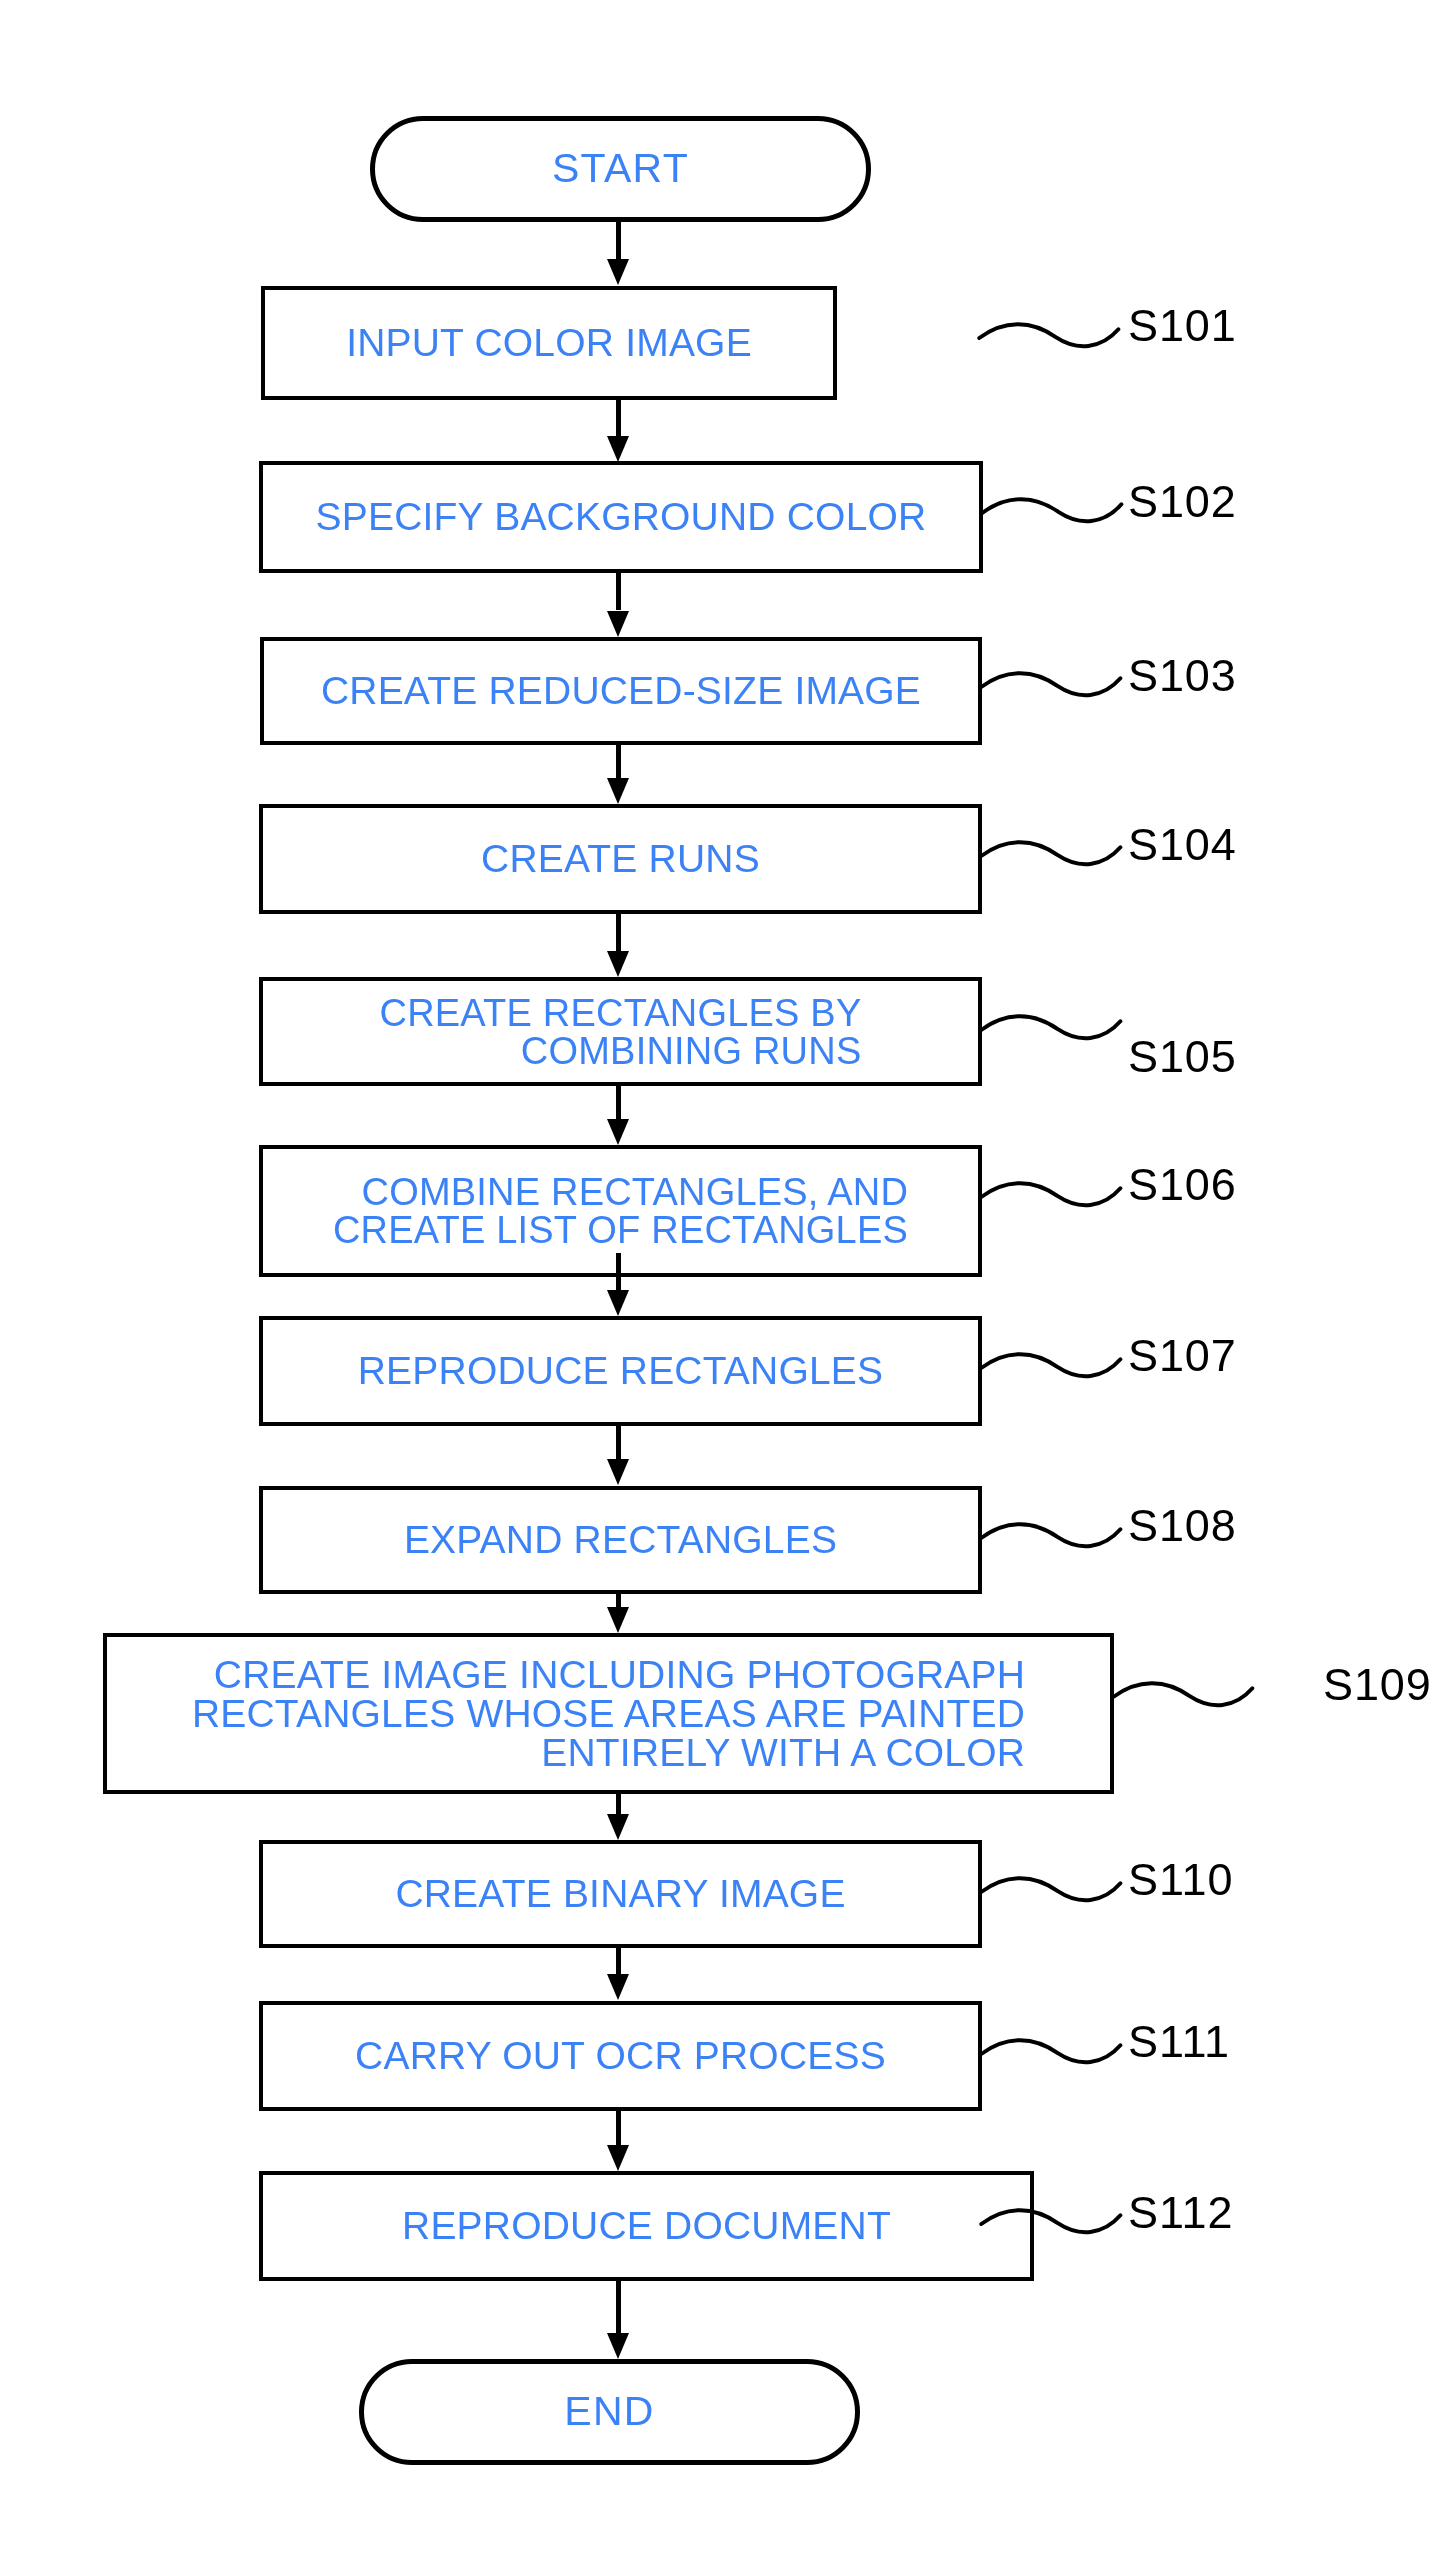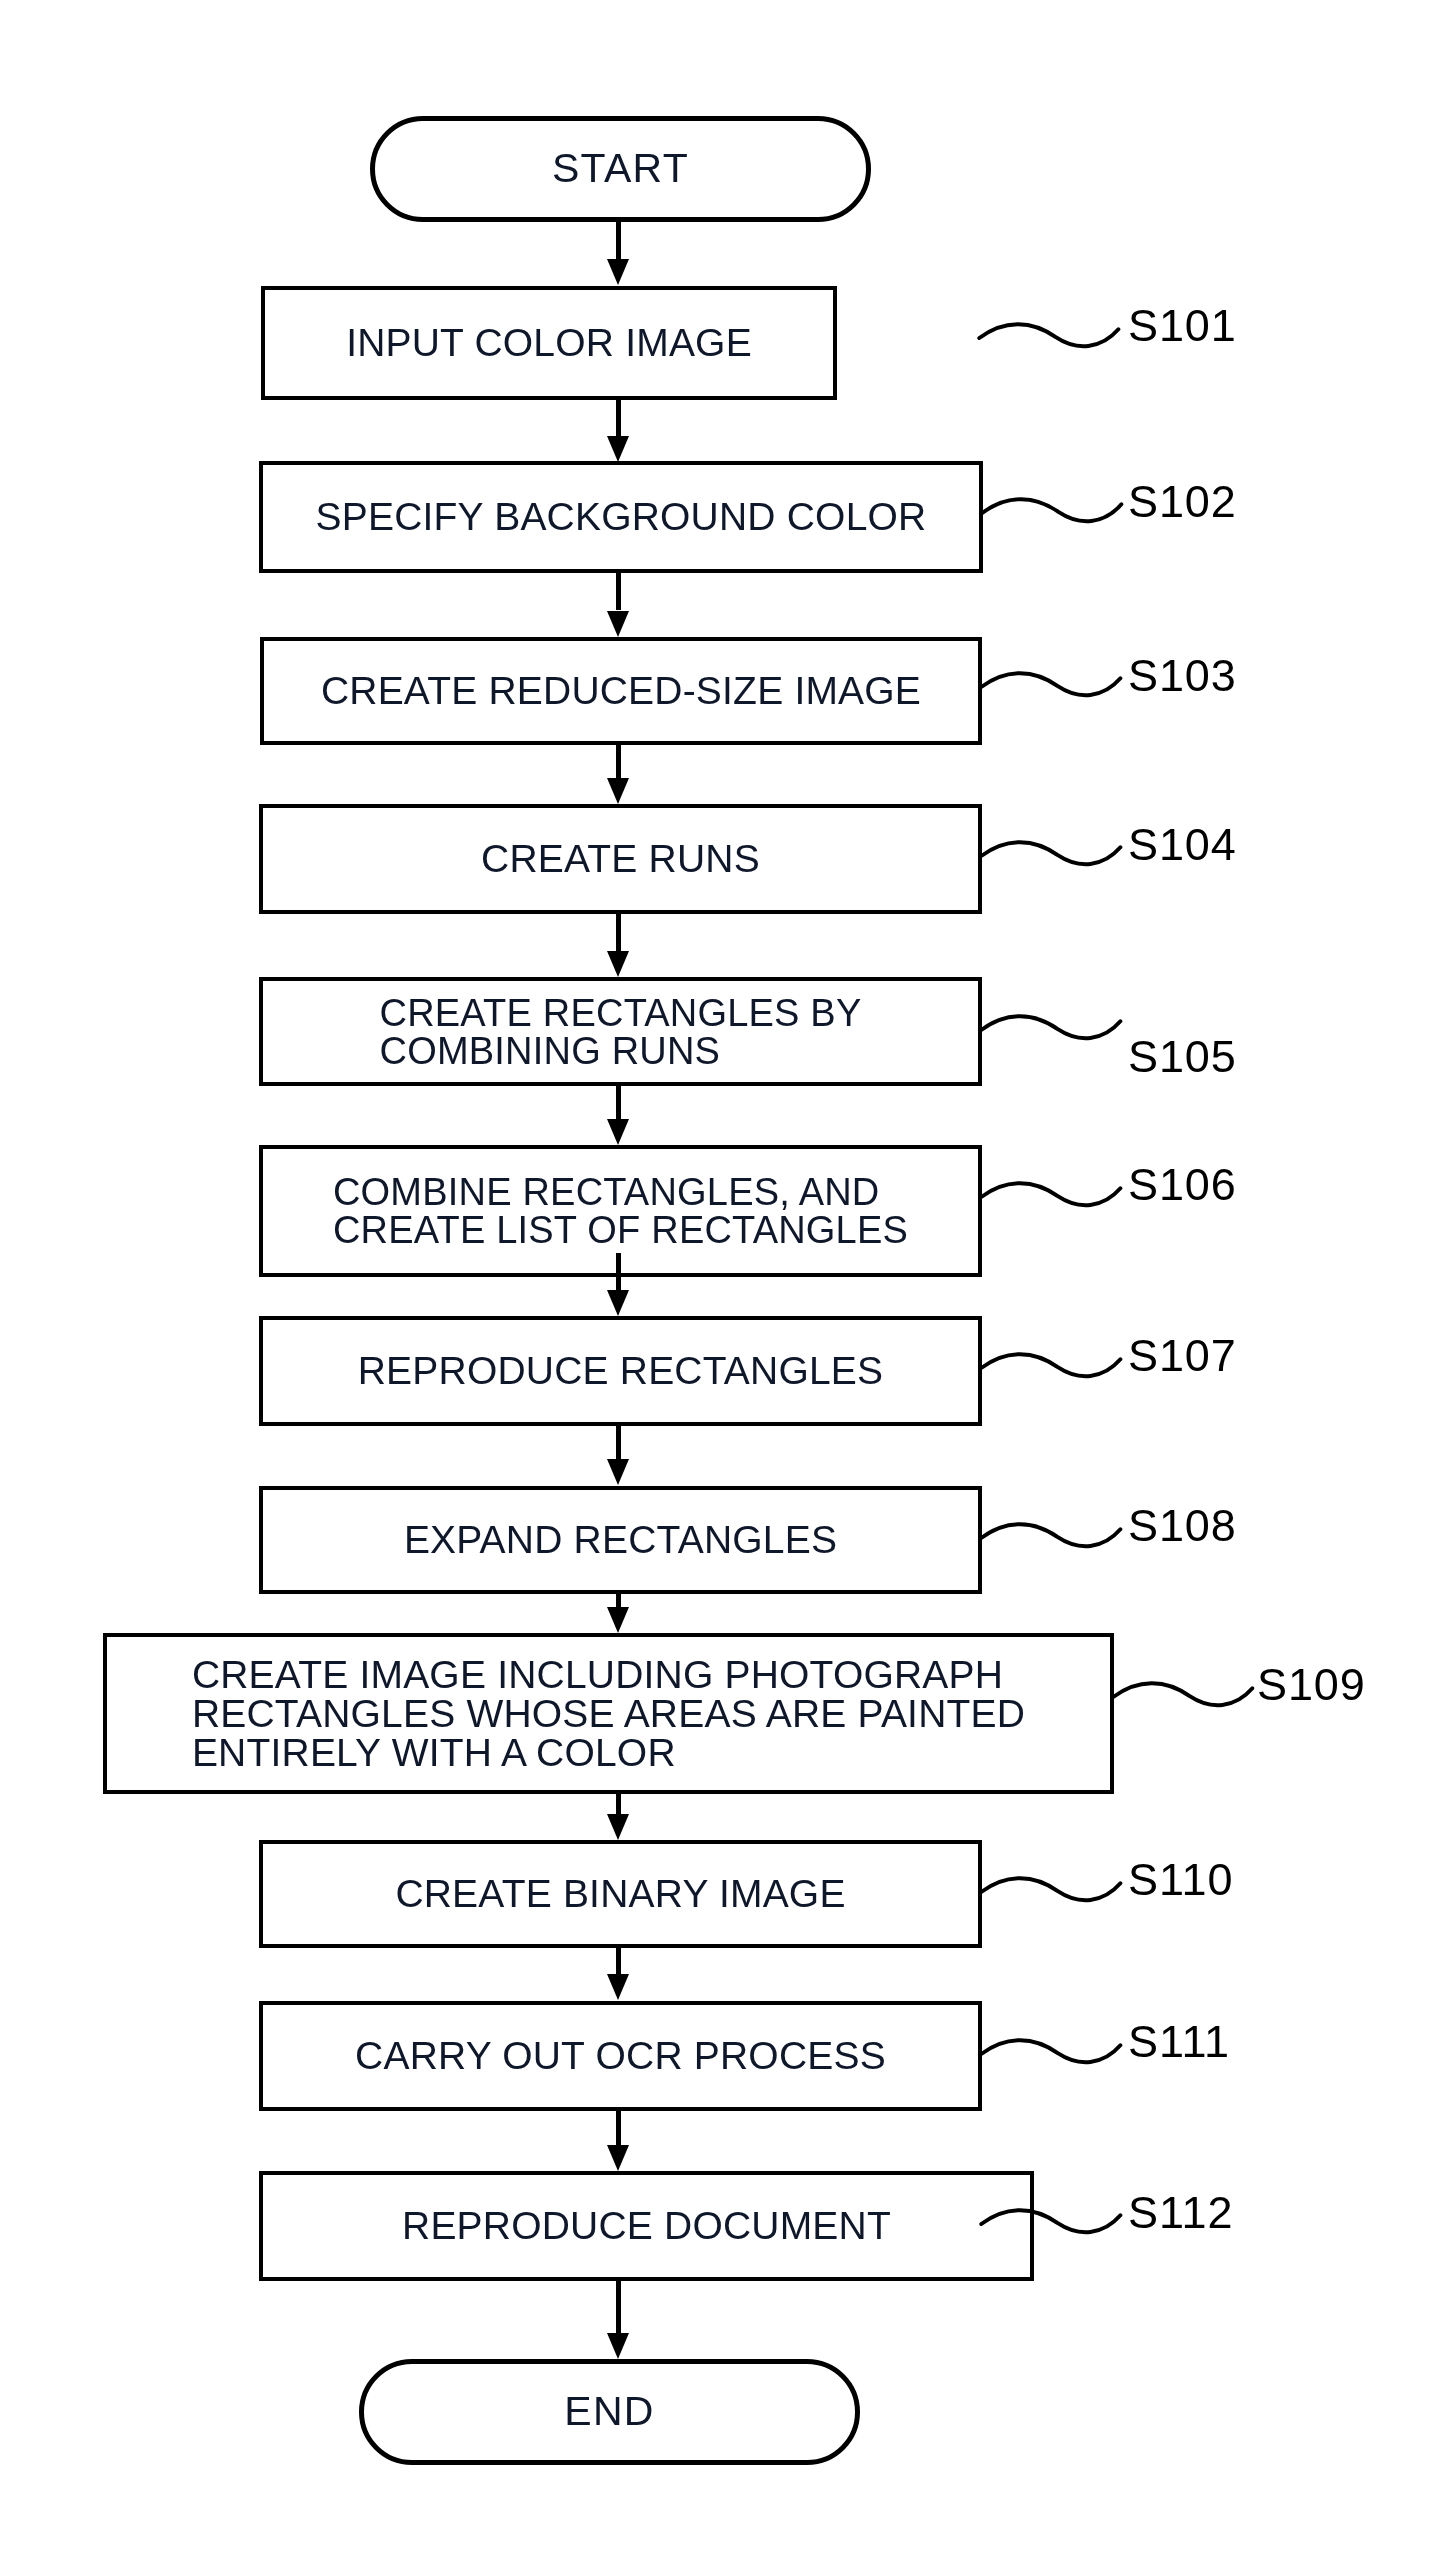--- a/index.html
+++ b/index.html
@@ -20,23 +20,23 @@
     overflow: hidden;
   }
 
   
   .node {
     position: absolute;
     box-sizing: border-box;
     display: flex;
     align-items: center;
     justify-content: center;
-    text-align: left;
+    text-align: right;
     background: #ffffff;
-    color: #0f172a;
+    color: #3b82f6;
   }
 
   
   .terminal {
     border: 5.2px solid #000;
     border-radius: 870px;
   }
   .terminal .node-text {
     font-size: 41px;
     letter-spacing: 1.3px;
@@ -262,21 +262,21 @@
   <div class="node process wide" style="left:103px; top:1633px; width:1011px; height:161px;">
     <span class="node-text">CREATE IMAGE INCLUDING PHOTOGRAPH
 RECTANGLES WHOSE AREAS ARE PAINTED
 ENTIRELY WITH A COLOR</span>
   </div>
   <div class="squiggle" style="left:1113px; top:1677px; width:144px; height:40px;">
     <svg width="144" height="40" viewBox="0 0 165 46">
       <path d="M0,23 C28,2 60,2 88,22 C112,38 140,36 160,13" fill="none" stroke="#000" stroke-width="4.5" stroke-linecap="round"></path>
     </svg>
   </div>
-  <div class="step-label" style="left:1257px; top:1662px;">
+  <div class="step-label" style="left:1323px; top:1662px;">
     <span>S109</span>
   </div>
 
   <div class="connector" style="left:607px; top:1794px; width:22.7px; height:46px;">
     <div class="shaft" style="height:20px;"></div>
     <div class="head"></div>
   </div>
 
   <div class="node process" style="left:259px; top:1840px; width:723px; height:108px;">
     <span class="node-text">CREATE BINARY IMAGE</span>

